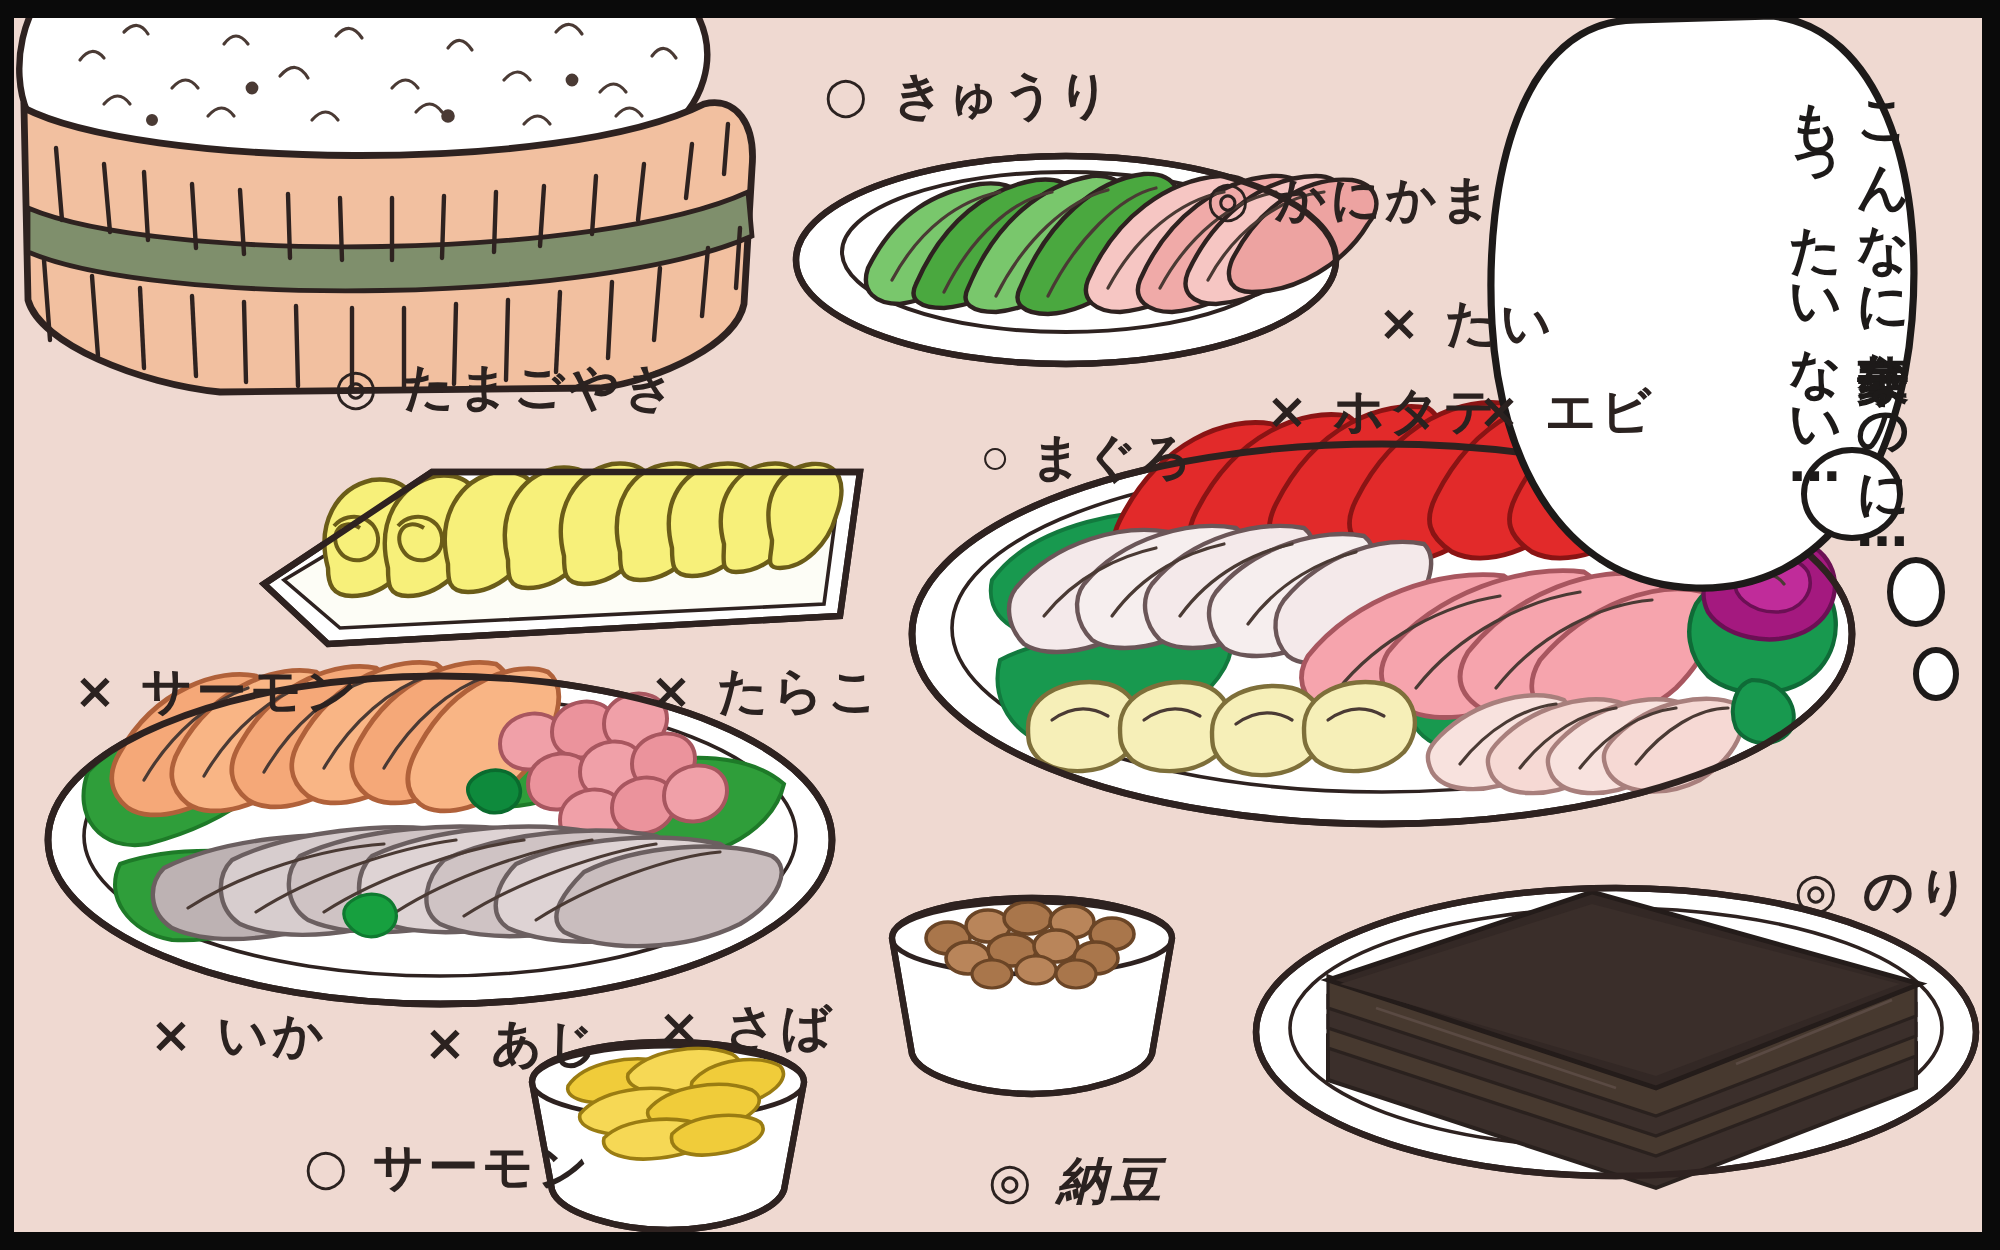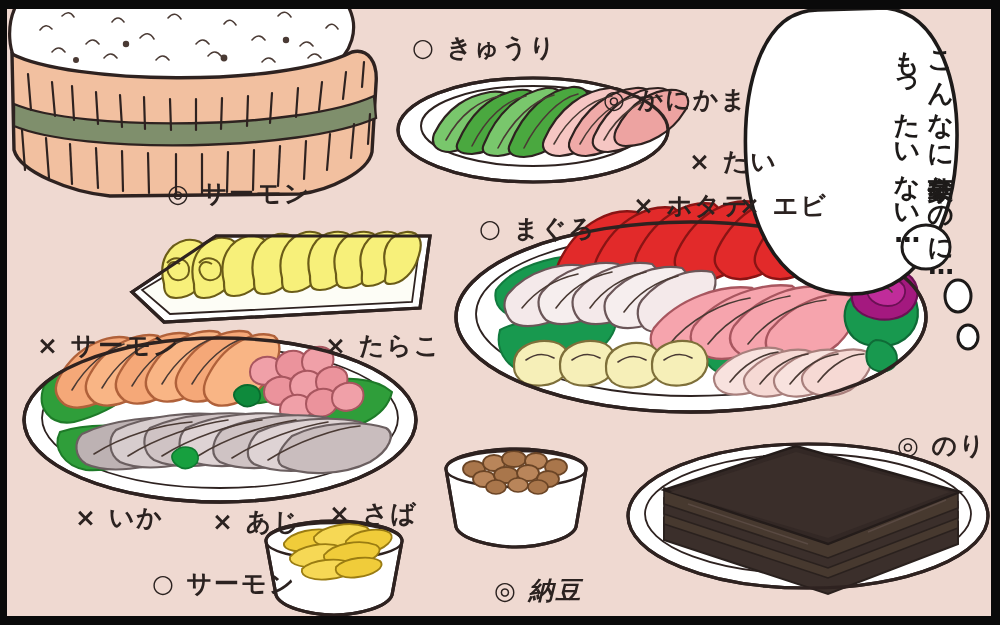--- a/index.html
+++ b/index.html
@@ -394,22 +394,22 @@
         <ellipse cx="926" cy="247" rx="24" ry="22" fill="#ffffff" stroke="#1d1a19" stroke-width="3"></ellipse>
         <ellipse cx="958" cy="296" rx="13" ry="16" fill="#ffffff" stroke="#1d1a19" stroke-width="3"></ellipse>
         <ellipse cx="968" cy="337" rx="10" ry="12" fill="#ffffff" stroke="#1d1a19" stroke-width="3"></ellipse>
       </g>
 
     </svg>
   </div>
 
   <div class="lbl md" style="left:405px;top:22px;">○ きゅうり</div>
   <div class="lbl md" style="left:596px;top:30px;margin-top:44px;">◎ かにかま</div>
-  <div class="lbl md" style="left:160px;top:168px;">◎ サーモン</div>
-  <div class="lbl md" style="left:472px;top:203px;">○ まぐろ</div>
+  <div class="lbl md" style="left:160px;top:168px;">◎ たまごやき</div>
+  <div class="lbl md" style="left:483px;top:203px;font-family:Liberation Serif, serif;">○ まぐろ</div>
   <div class="lbl md" style="left:682px;top:136px;">× たい</div>
   <div class="lbl md" style="left:626px;top:180px;">× ホタテ</div>
   <div class="lbl md" style="left:732px;top:180px;">× エビ</div>
   <div class="lbl md" style="left:30px;top:320px;">× サーモン</div>
   <div class="lbl md" style="left:318px;top:320px;">× たらこ</div>
   <div class="lbl md" style="left:68px;top:492px;">× いか</div>
   <div class="lbl md" style="left:205px;top:496px;">× あじ</div>
   <div class="lbl md" style="left:322px;top:488px;">× さば</div>
   <div class="lbl md" style="left:145px;top:558px;">○ サーモン</div>
   <div class="lbl md" style="left:487px;top:565px;font-style:italic;">◎ 納豆</div>

